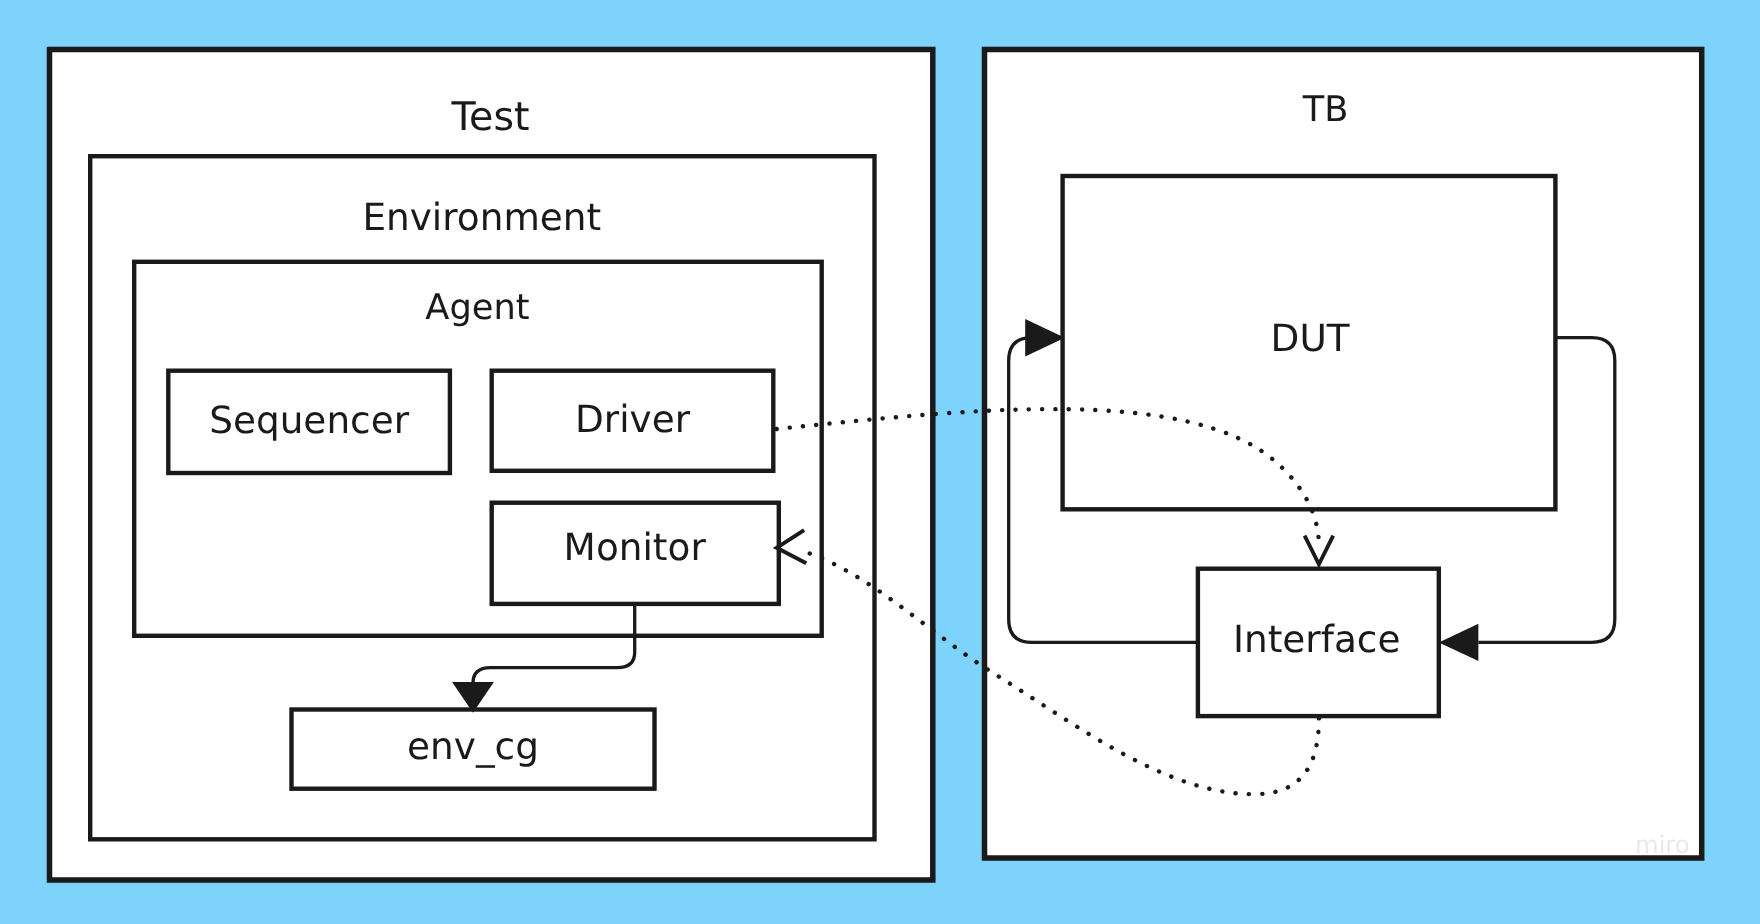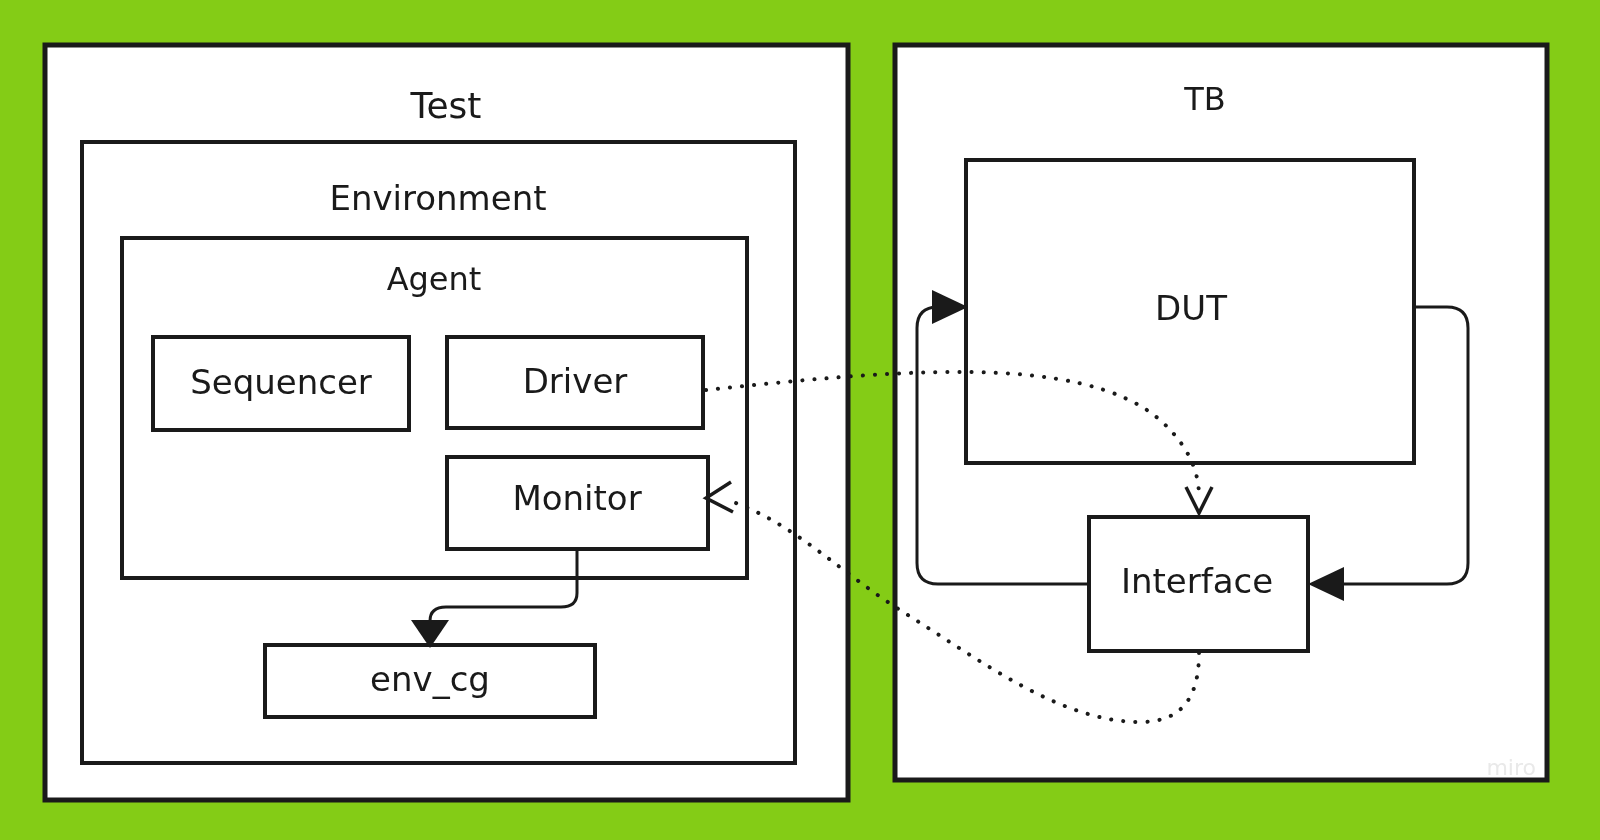--- a/index.html
+++ b/index.html
@@ -4,21 +4,21 @@
 <style>
   html, body {
     margin: 0;
     padding: 0;
     background: #ffffff;
   }
   #canvas {
     position: relative;
     width: 1600px;
     height: 840px;
-    background: #84cc16;
+    background: #7dd3fc;
     font-family: "DejaVu Sans", sans-serif;
     overflow: hidden;
   }
   svg.diagram {
     position: absolute;
     top: 0;
     left: 0;
     width: 1600px;
     height: 840px;
   }

